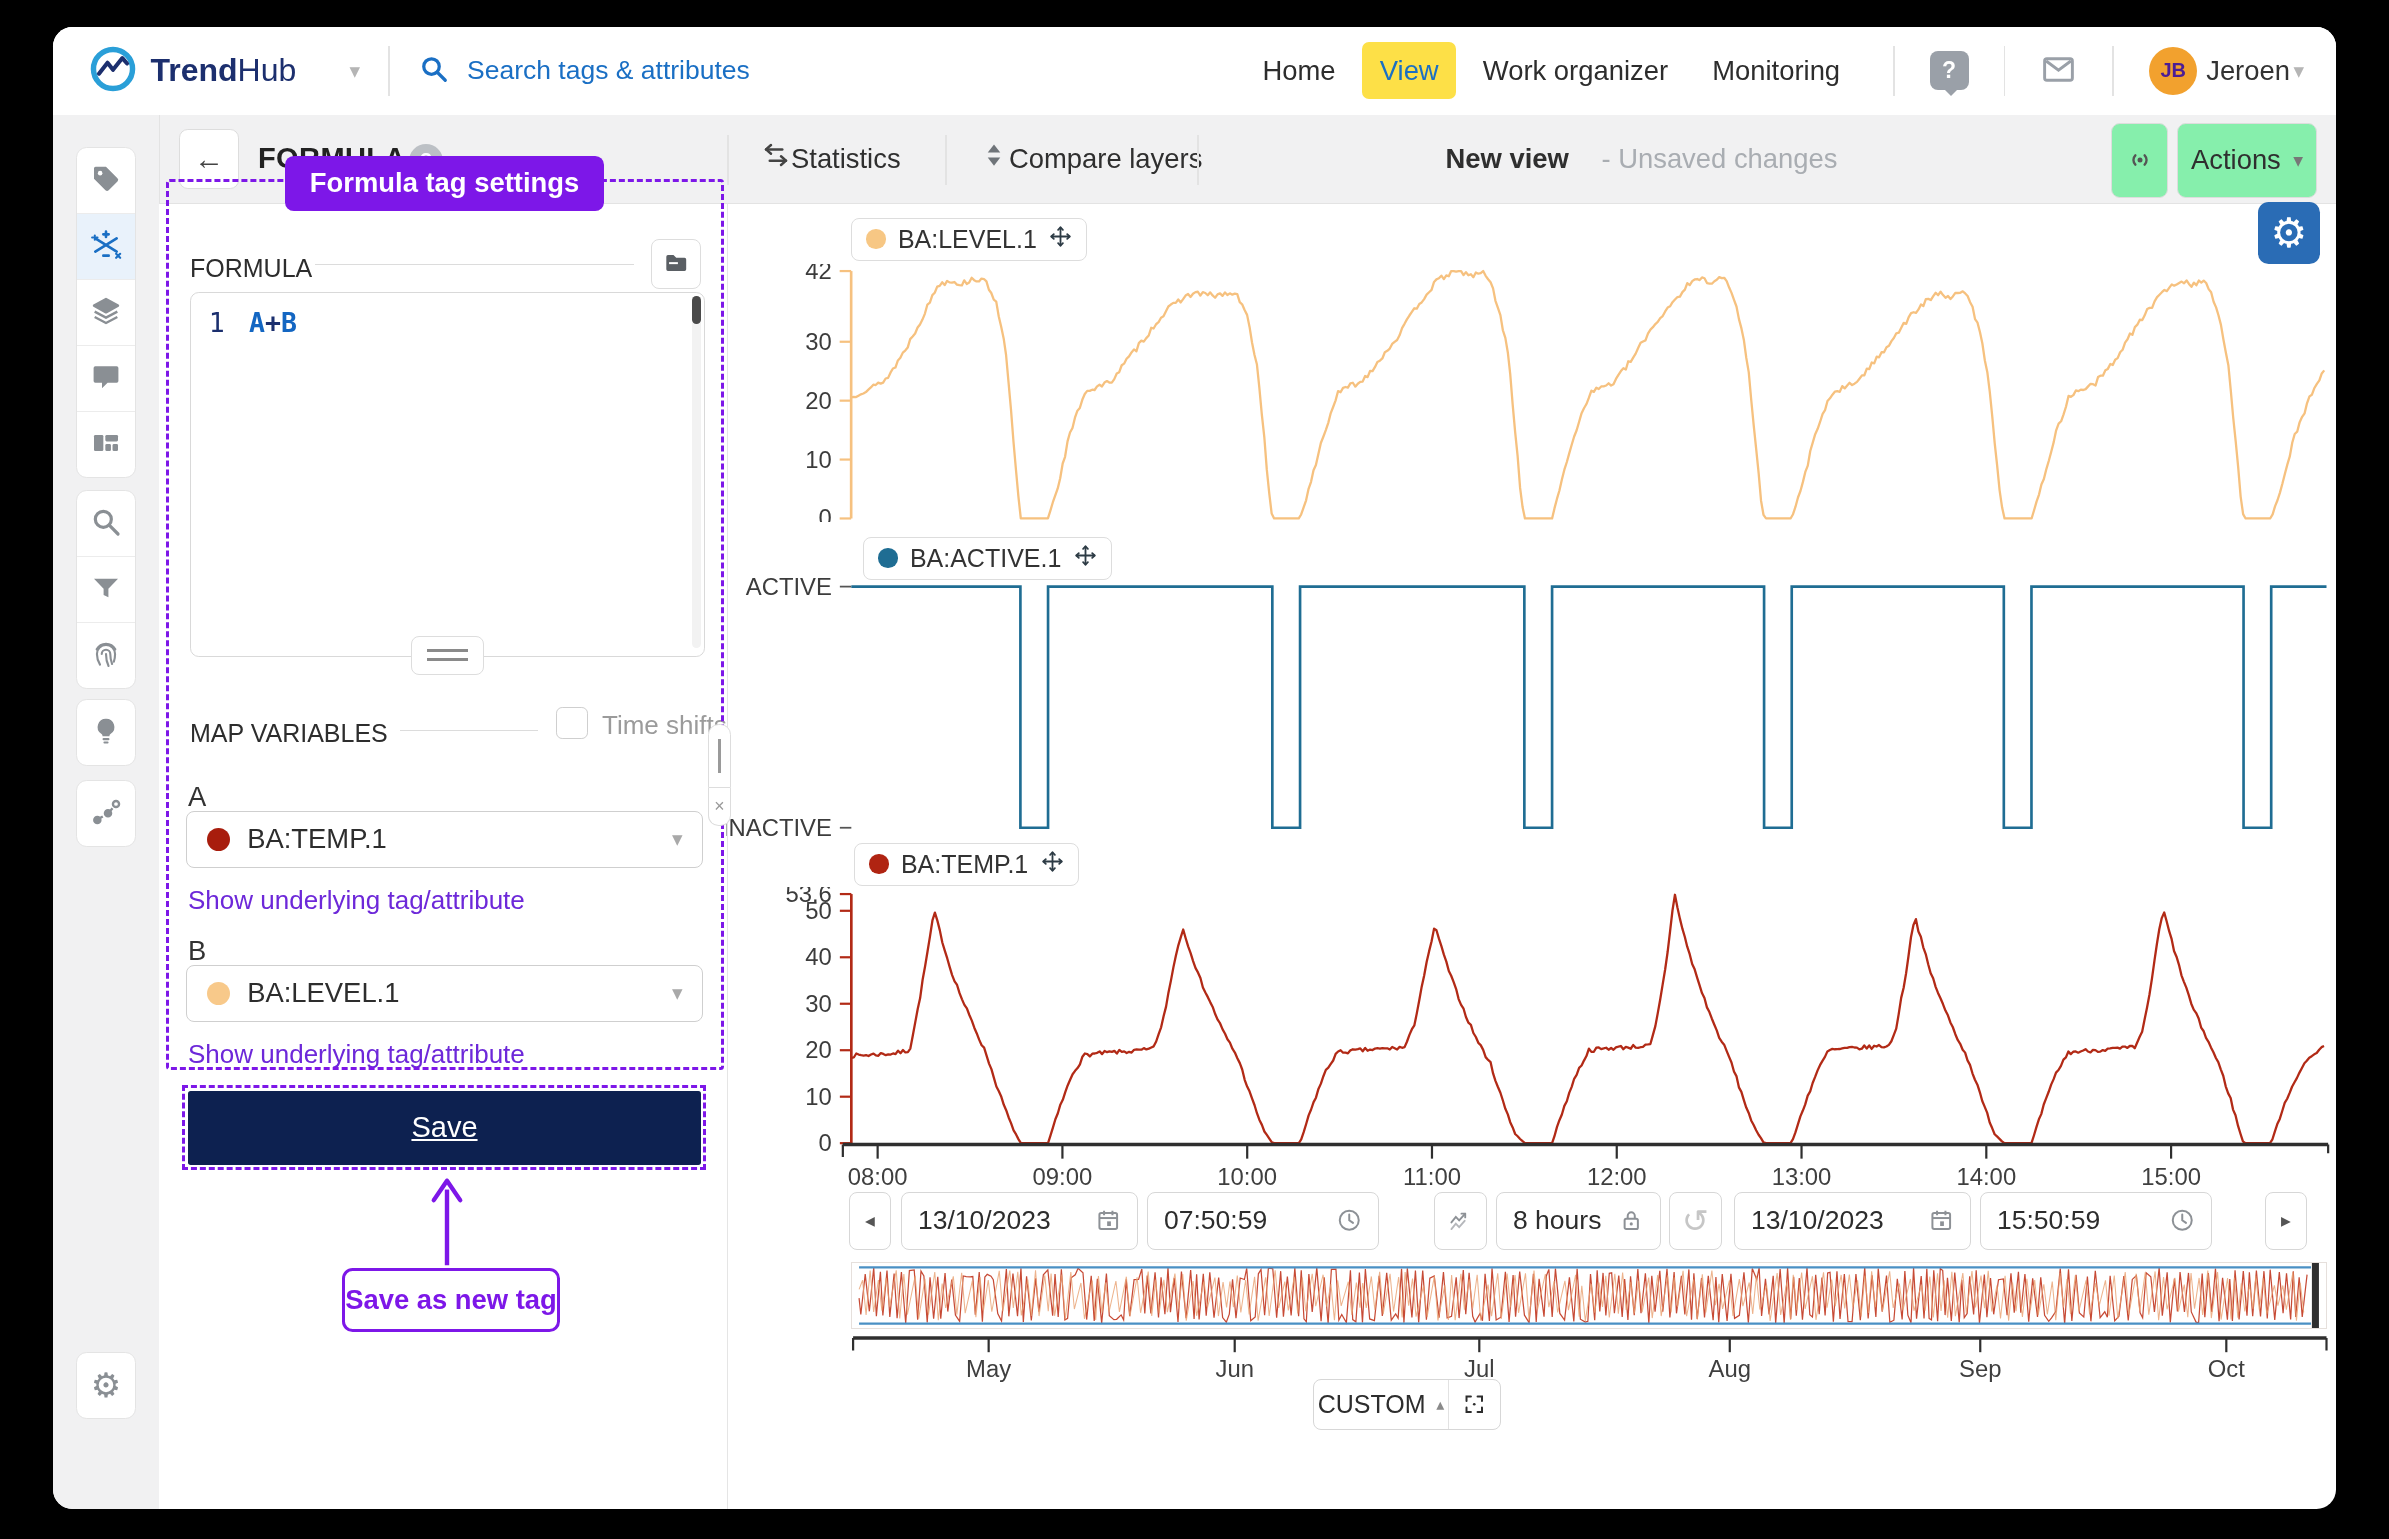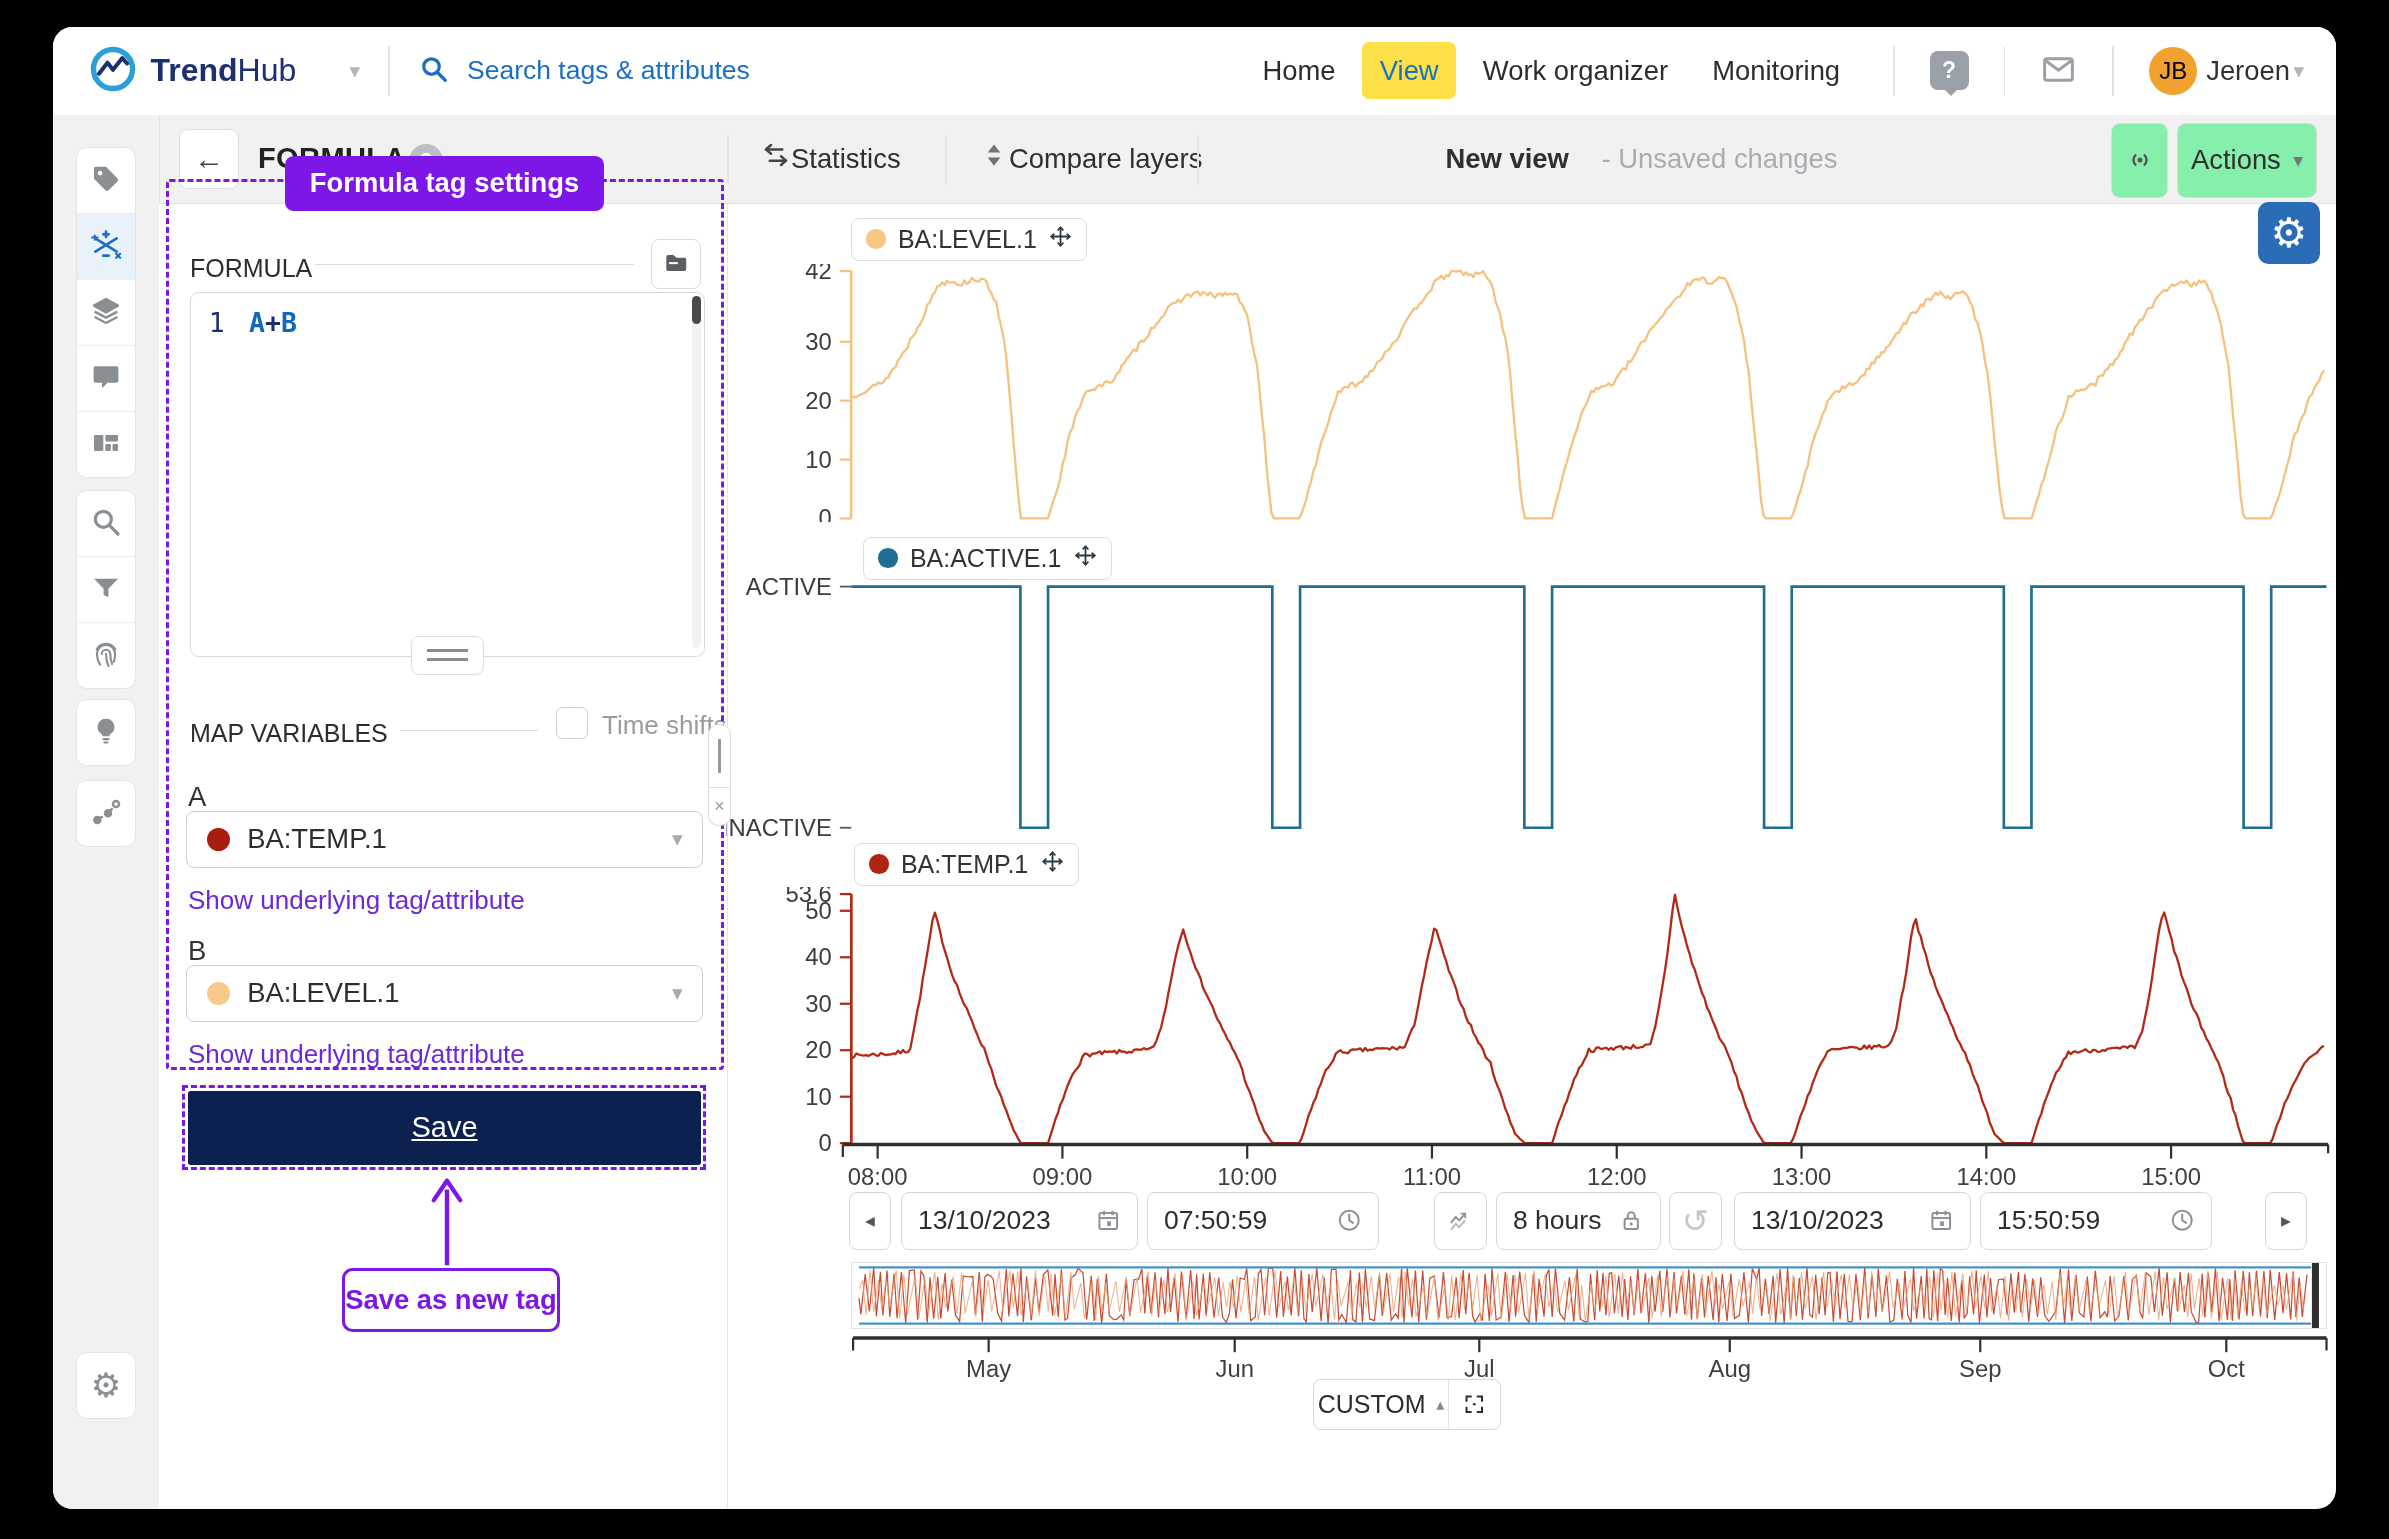--- a/index.html
+++ b/index.html
@@ -20,22 +20,22 @@
   #search-input{border:none;outline:none;font-size:26.5px;color:#1a6fc4;width:496px;
                 font-family:"Liberation Sans",sans-serif;background:transparent;}
   #search-input::placeholder{color:#1a6fc4;opacity:1;}
   #nav-right{right:32px;top:0;height:88px;display:flex;align-items:center;gap:35px;}
   .nav-item{font-size:27.4px;color:#2d2d2d;padding:12.4px 17.7px;border-radius:7px;white-space:nowrap;cursor:pointer;}
   .nav-item.active{color:#1a6fc4;background:#fde047;}
   #help-badge{width:39px;height:39px;background:#9aa0a8;border-radius:8px;color:#fff;
               font-weight:bold;font-size:23px;display:flex;align-items:center;justify-content:center;position:relative;}
   #help-badge:after{content:"";position:absolute;bottom:-6.2px;left:14px;border:7px solid transparent;border-top-color:#9aa0a8;border-bottom:0;}
   .nav-vdiv{width:1.8px;height:50px;background:#e3e3e3;}
-  #avatar{width:48px;height:48px;border-radius:50%;background:#f2a12e;color:#000000;
-          font-weight:normal;font-size:24px;display:flex;align-items:center;justify-content:center;}
+  #avatar{width:48px;height:48px;border-radius:50%;background:#f2a12e;color:#4c1d95;
+          font-weight:bold;font-size:20px;display:flex;align-items:center;justify-content:center;}
   #user-name{font-size:27.4px;color:#333;margin-left:-14px;}
   #user-chevron{color:#b5b5b5;font-size:21px;margin-left:-19.5px;}
   .icon-gray{color:#9aa0a8;}
   
   #strip{left:106px;top:88px;width:2177px;height:88px;background:#f1f1f2;border-bottom:1.8px solid #e3e3e3;}
   #back-btn{left:126px;top:102px;width:58px;height:58px;background:#fff;border:1.8px solid #ddd;
             border-radius:8.8px;font-size:30px;color:#444;display:flex;align-items:center;justify-content:center;cursor:pointer;}
   #panel-title{left:205px;top:115px;font-size:29px;font-weight:bold;color:#222;letter-spacing:0.4px;}
   #title-help{left:356px;top:117px;width:34px;height:34px;border-radius:50%;background:#bcc0c5;color:#fff;
               font-size:20.4px;font-weight:bold;display:flex;align-items:center;justify-content:center;}

